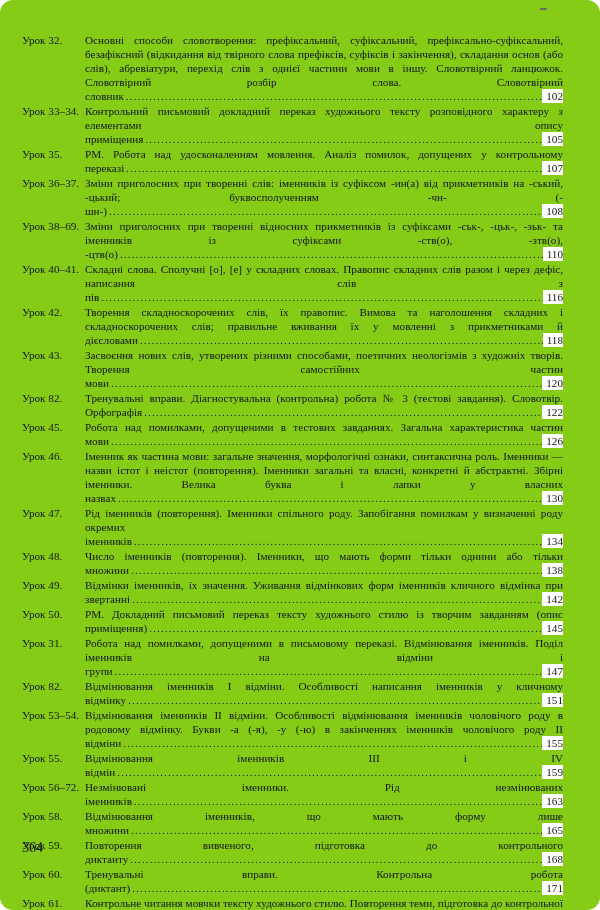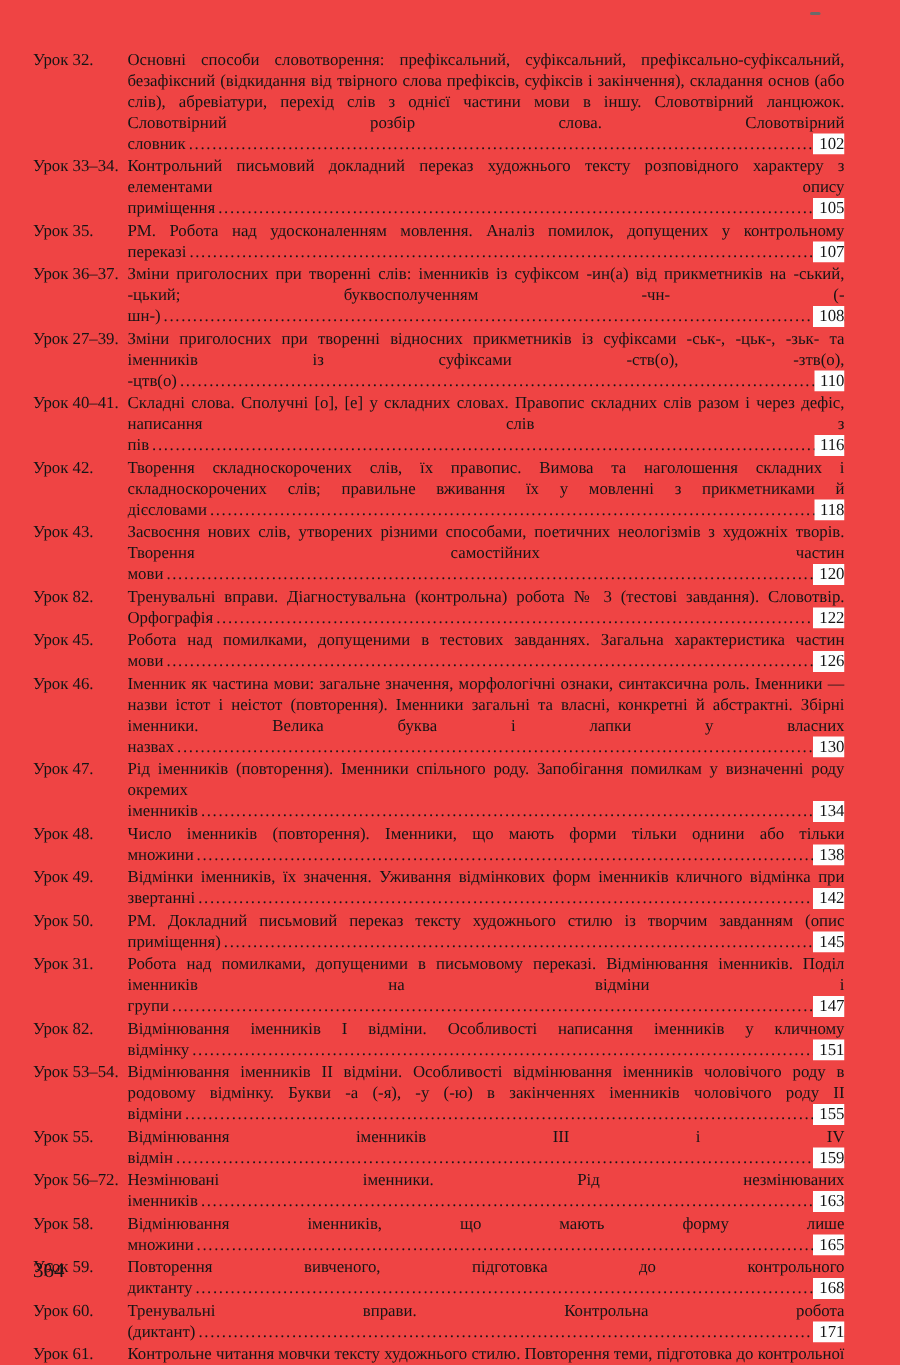--- a/index.html
+++ b/index.html
@@ -11,21 +11,22 @@
     width: 600px;
     height: 910px;
     overflow: hidden;
     position: relative;
     font-family: "Liberation Serif", "DejaVu Serif", serif;
     color: #151515;
   }
   .page {
     position: absolute;
     inset: 0;
-    background: #ef4444;
+    background: #84cc16;
+    border-radius: 13px;
   }
   .toc {
     position: absolute;
     left: 22px;
     right: 37px;
     top: 33px;
     font-size: 11.2px;
     line-height: 14px;
   }
   .entry {
@@ -90,21 +91,21 @@
       </div>
       <div class="entry">
         <span class="lesson-label">Урок 35.</span>
         <span class="entry-text"><span class="it">РМ.</span><span> Робота над удосконаленням мовлення. Аналіз помилок, допущених у контрольному переказі</span><span class="dots">................................................................................................................................................................................................................................................................................................................................</span><span class="pagenum">107</span></span>
       </div>
       <div class="entry">
         <span class="lesson-label">Урок 36–37.</span>
         <span class="entry-text"><span>Зміни приголосних при творенні слів: іменників із суфіксом </span><span class="it">-ин(а)</span><span> від прикметників на </span><span class="it">-ський, -цький</span><span>; буквосполученням </span><span class="it">-чн- (-шн-)</span><span class="dots">................................................................................................................................................................................................................................................................................................................................</span><span class="pagenum">108</span></span>
       </div>
       <div class="entry">
-        <span class="lesson-label">Урок 27–39.</span>
+        <span class="lesson-label">Урок 38–69.</span>
         <span class="entry-text"><span>Зміни приголосних при творенні відносних прикметників із суфіксами </span><span class="it">-ськ-, -цьк-, -зьк-</span><span> та іменників із суфіксами </span><span class="it">-ств(о), -зтв(о), -цтв(о)</span><span class="dots">................................................................................................................................................................................................................................................................................................................................</span><span class="pagenum">110</span></span>
       </div>
       <div class="entry">
         <span class="lesson-label">Урок 40–41.</span>
         <span class="entry-text"><span>Складні слова. Сполучні [о], [е] у складних словах. Правопис складних слів разом і через дефіс, написання слів з </span><span class="it">пів</span><span class="dots">................................................................................................................................................................................................................................................................................................................................</span><span class="pagenum">116</span></span>
       </div>
       <div class="entry">
         <span class="lesson-label">Урок 42.</span>
         <span class="entry-text"><span>Творення складноскорочених слів, їх правопис. Вимова та наголошення складних і складноскорочених слів; правильне вживання їх у мовленні з прикметниками й дієсловами</span><span class="dots">................................................................................................................................................................................................................................................................................................................................</span><span class="pagenum">118</span></span>
       </div>

